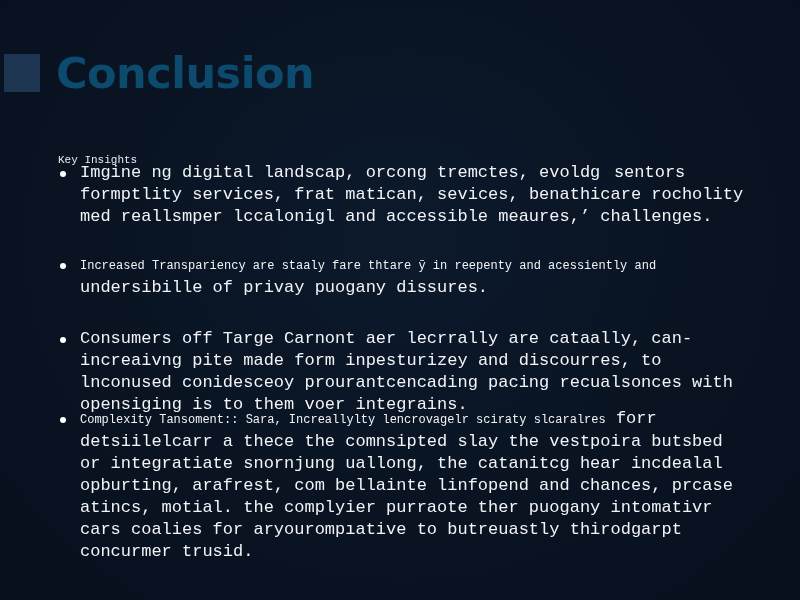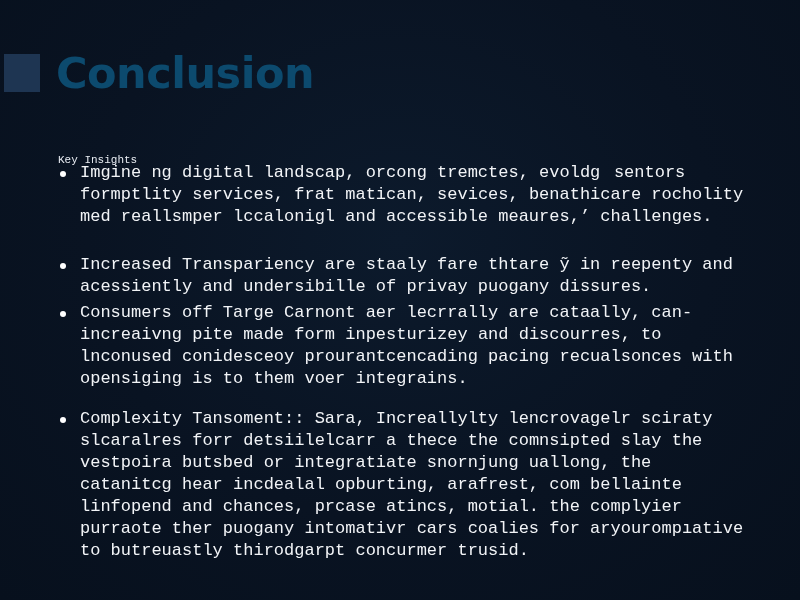--- a/index.html
+++ b/index.html
@@ -38,23 +38,23 @@
       position: relative; padding-left: 24px;
       font-size: 17px; line-height: 22px; color: #f2f4f7; font-family: Liberation Mono, monospace;
     }
     .bullet::before {
       content: ""; position: absolute; left: 4px; top: 9px;
       width: 6px; height: 6px; border-radius: 50%; background: #ffffff;
     }
     .bullet + .bullet { margin-top: 0; }
     .b1 { position: absolute; top: 4px; }
     .b2 { position: absolute; top: 96px; }
-    .b3 { position: absolute; top: 144px; }
+    .b3 { position: absolute; top: 170px; }
     .b4 { position: absolute; top: 250px; }
-    .lead { font-size: 17px; }
+    .lead { font-size: 12px; }
   </style>
 </head>
 <body>
 
 <div class="slide">
   <div class="accent-square"></div>
   <h1 class="title">Conclusion</h1>
   <div class="subtitle">Key Insights</div>
 
   <ul class="bullets">

